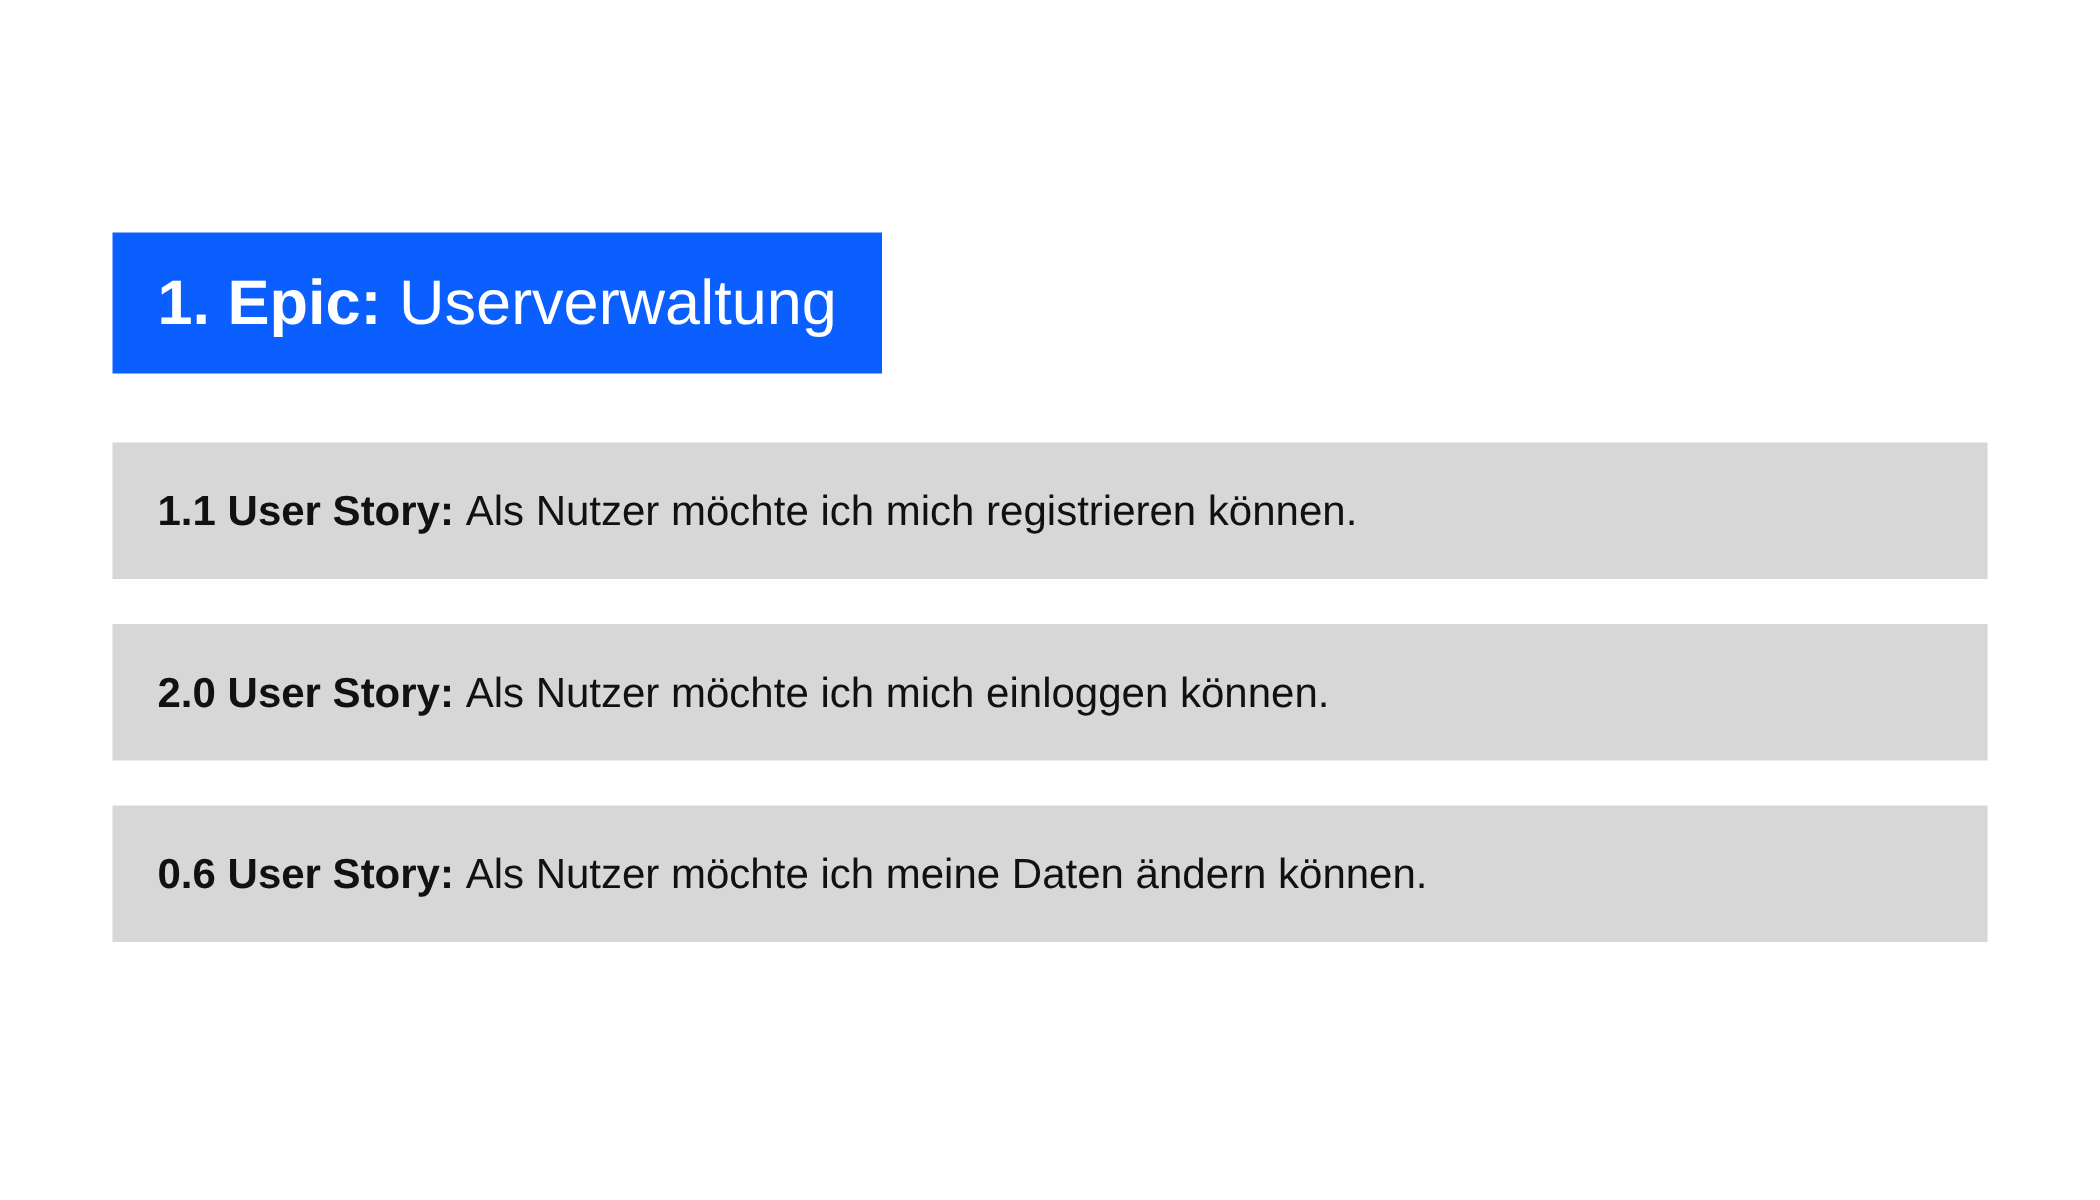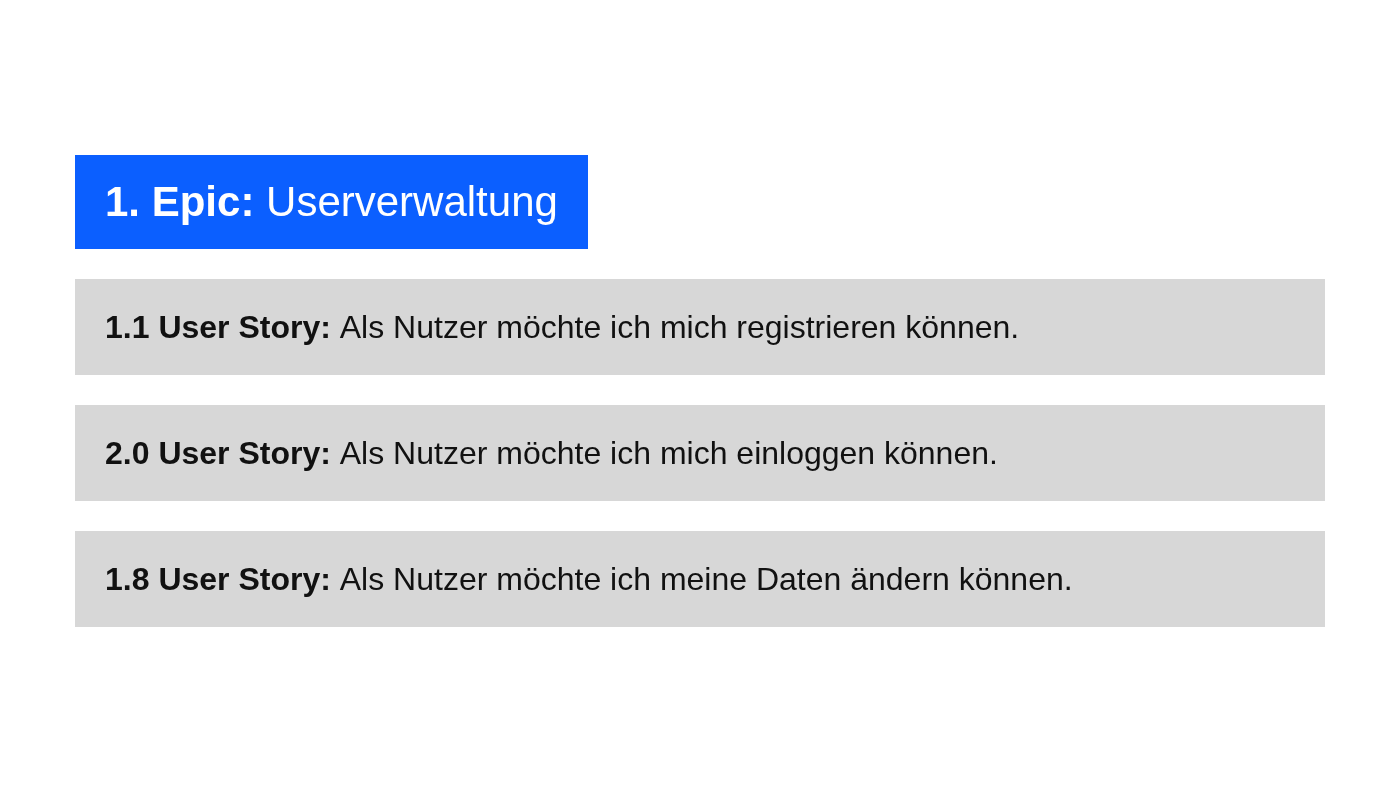--- a/index.html
+++ b/index.html
@@ -14,32 +14,32 @@
       font-family: -apple-system, BlinkMacSystemFont, "Segoe UI", "Helvetica Neue", Arial, sans-serif;
       padding: 155px 75px 0 75px;
     }
     .epic-header {
       display: inline-block;
       background: #0b5fff;
       color: #ffffff;
       padding: 22px 30px 22px 30px;
       font-size: 42px;
       line-height: 1.2;
-      margin-bottom: 30px;
+      margin-bottom: 46px;
     }
     .epic-header .label {
       font-weight: 700;
     }
     .epic-header .title {
       font-weight: 400;
     }
     .story-row {
       background: #d7d7d7;
       padding: 28px 30px;
-      font-size: 32px;
+      font-size: 28px;
       line-height: 1.25;
       color: #111111;
       margin-bottom: 30px;
     }
     .story-row .label {
       font-weight: 700;
     }
     .story-row .desc {
       font-weight: 400;
     }
@@ -55,17 +55,17 @@
 
 <div class="story-row">
   <span class="label">1.1 User Story: </span><span class="desc">Als Nutzer möchte ich mich registrieren können.</span>
 </div>
 
 <div class="story-row">
   <span class="label">2.0 User Story: </span><span class="desc">Als Nutzer möchte ich mich einloggen können.</span>
 </div>
 
 <div class="story-row">
-  <span class="label">1.8 User Story: </span><span class="desc">Als Nutzer möchte ich meine Daten ändern können.</span>
+  <span class="label">0.6 User Story: </span><span class="desc">Als Nutzer möchte ich meine Daten ändern können.</span>
 </div>
 
 
 
 
 </body></html>

